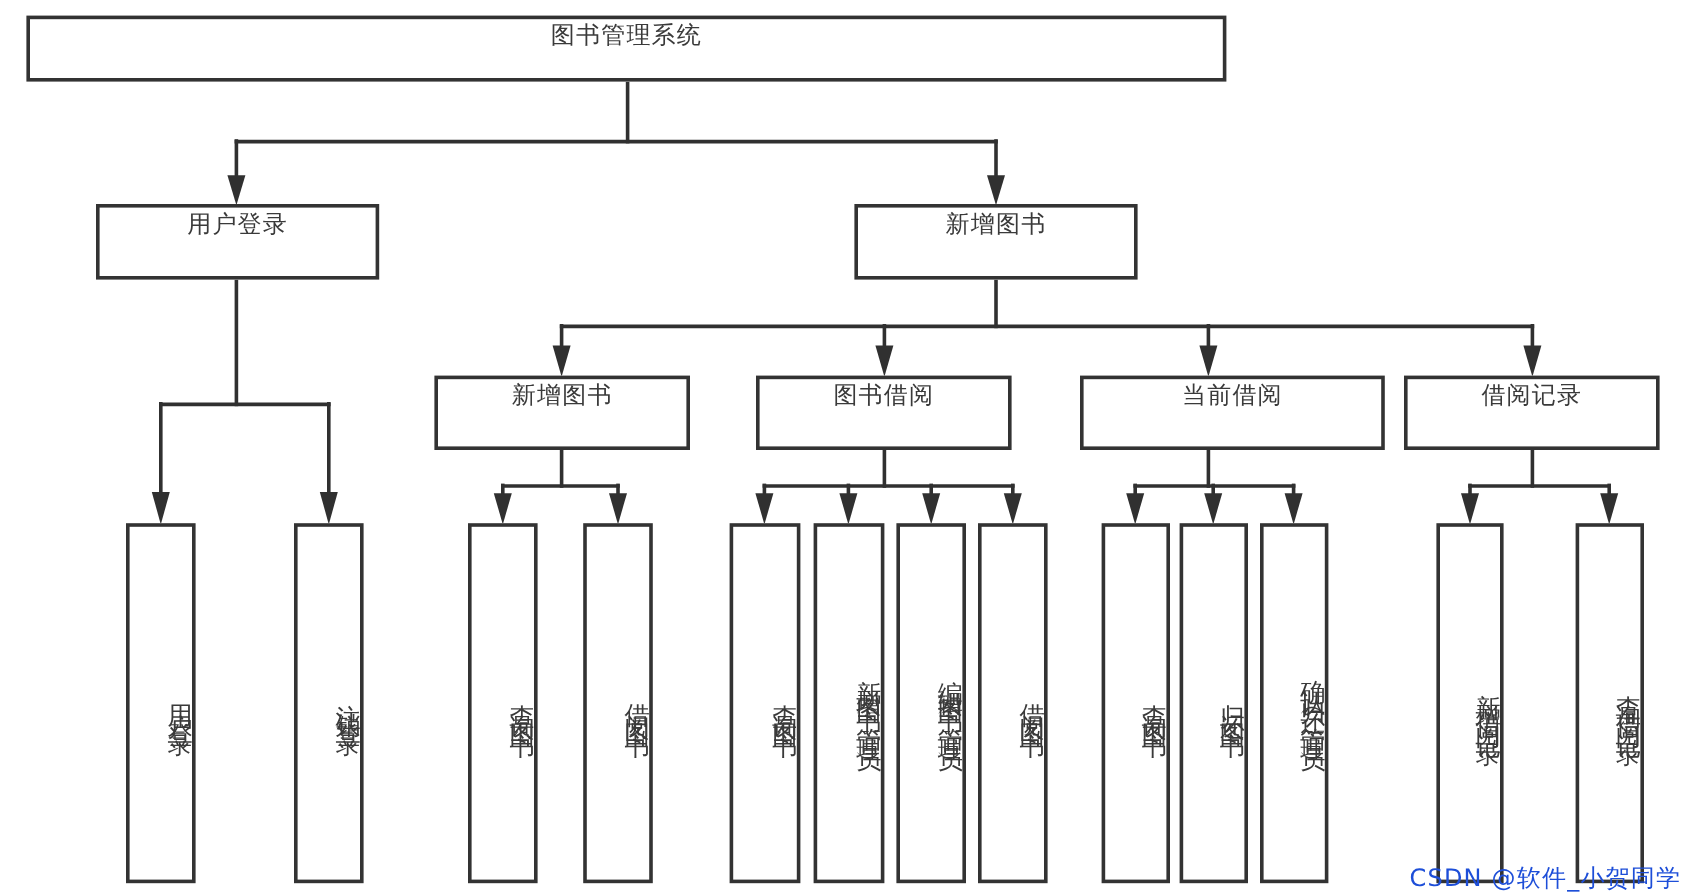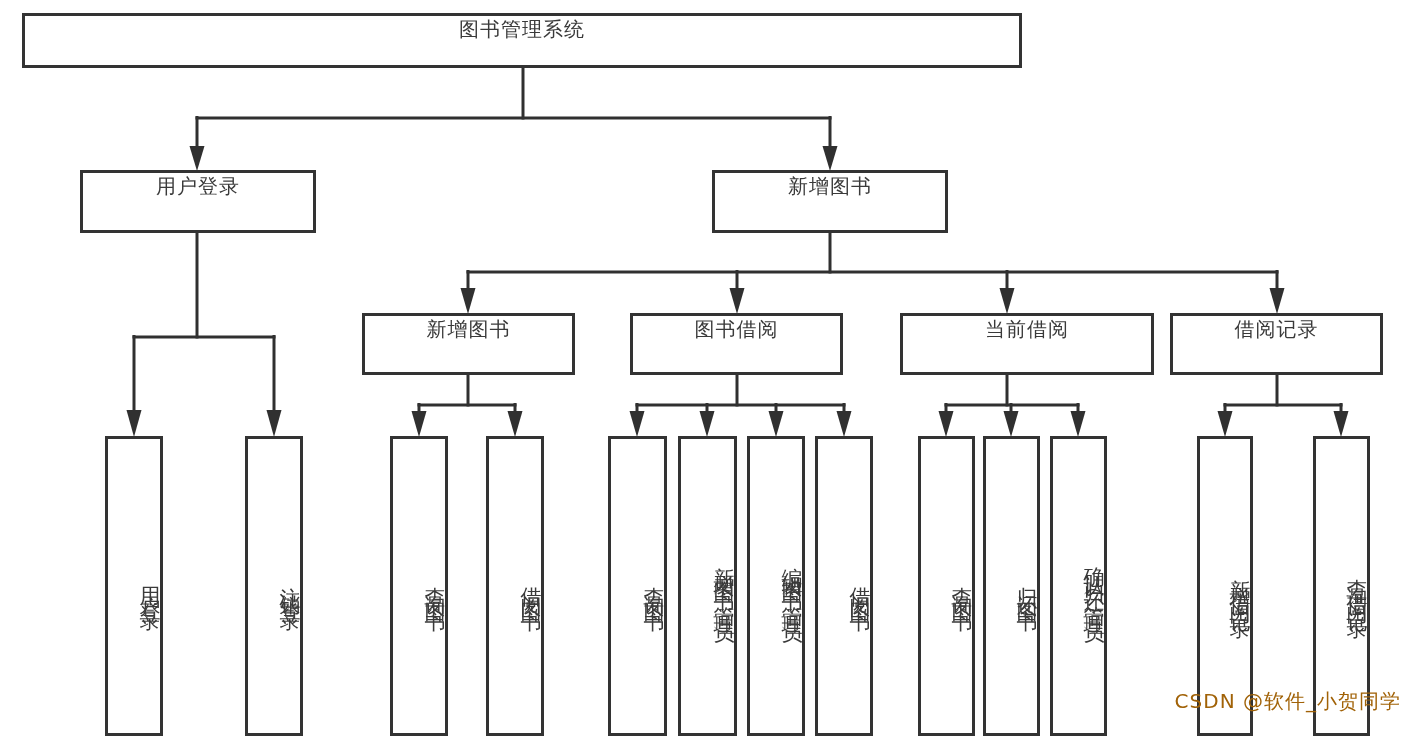--- a/index.html
+++ b/index.html
@@ -35,24 +35,24 @@
   .leaf {
     writing-mode: vertical-rl;
     text-orientation: mixed;
     font-size: 21px;
     letter-spacing: 8px;
     line-height: 1;
   }
   .leaf span { display: inline-block; }
   .watermark {
     position: absolute;
-    top: 688px;
+    top: 718px;
     right: 4px;
     font-size: 20px;
-    color: #a16207;
+    color: #1d4ed8;
     letter-spacing: 1px;
     z-index: 5;
     white-space: nowrap;
   }
 </style>
 </head>
 <body>
 
 <div class="canvas">
 

